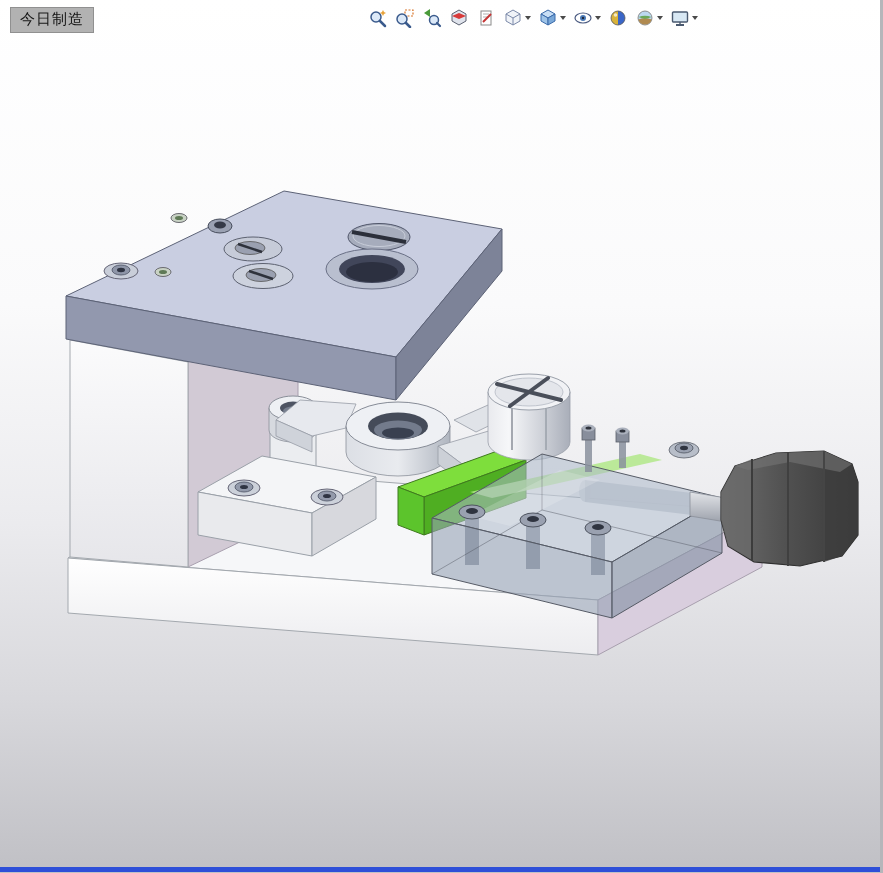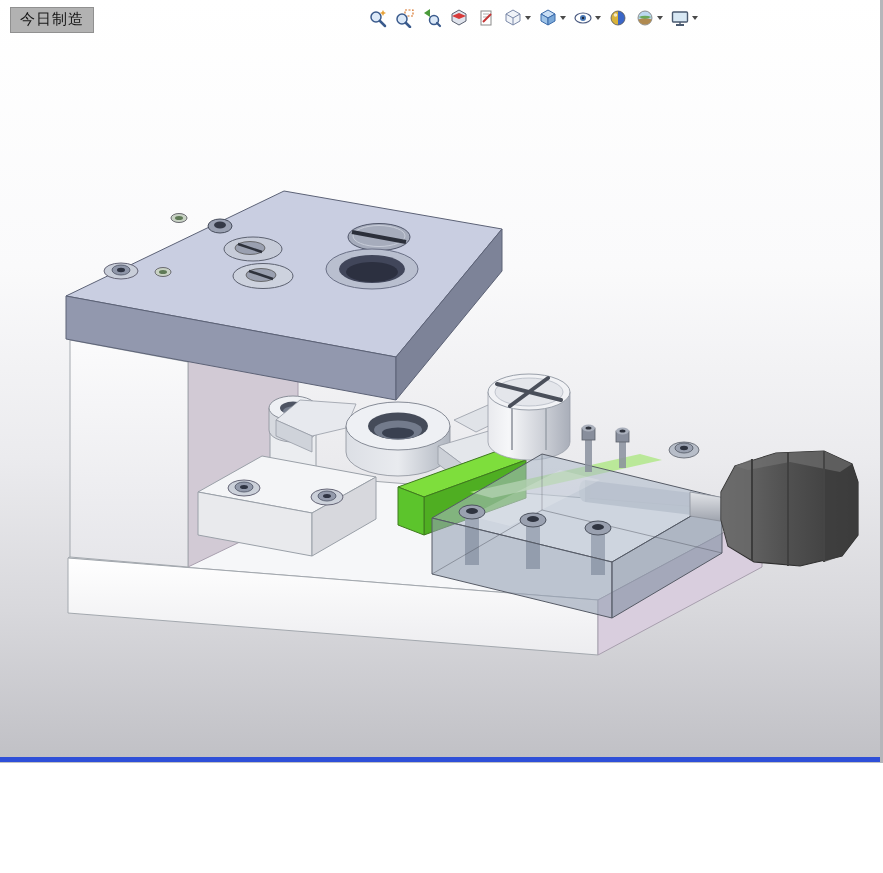--- a/index.html
+++ b/index.html
@@ -1,17 +1,17 @@
 <!DOCTYPE html>
 <html><head>
 <meta charset="utf-8">
 <style>
   html,body{margin:0;padding:0;background:#ffffff;}
   .screen{
-    position:relative;width:883px;height:763px;overflow:hidden;box-sizing:border-box;
+    position:relative;width:883px;height:873px;overflow:hidden;box-sizing:border-box;
     background:linear-gradient(180deg,#ffffff 0%,#fafafb 35%,#ebebee 60%,#d8d8dc 80%,#c1c1c6 99%);
     border-right:3px solid #b5b6ba;
     font-family:Liberation Sans, sans-serif;
   }
   .tag-label{
     position:absolute;top:7px;left:10px;background:#b2b2b2;color:#151515;
     padding:2px 9px 3px;font-size:15px;letter-spacing:1px;border:1px solid #909090;
     user-select:none;
   }
   .toolbar{position:absolute;top:7px;left:366px;display:flex;align-items:center;gap:3px;}

